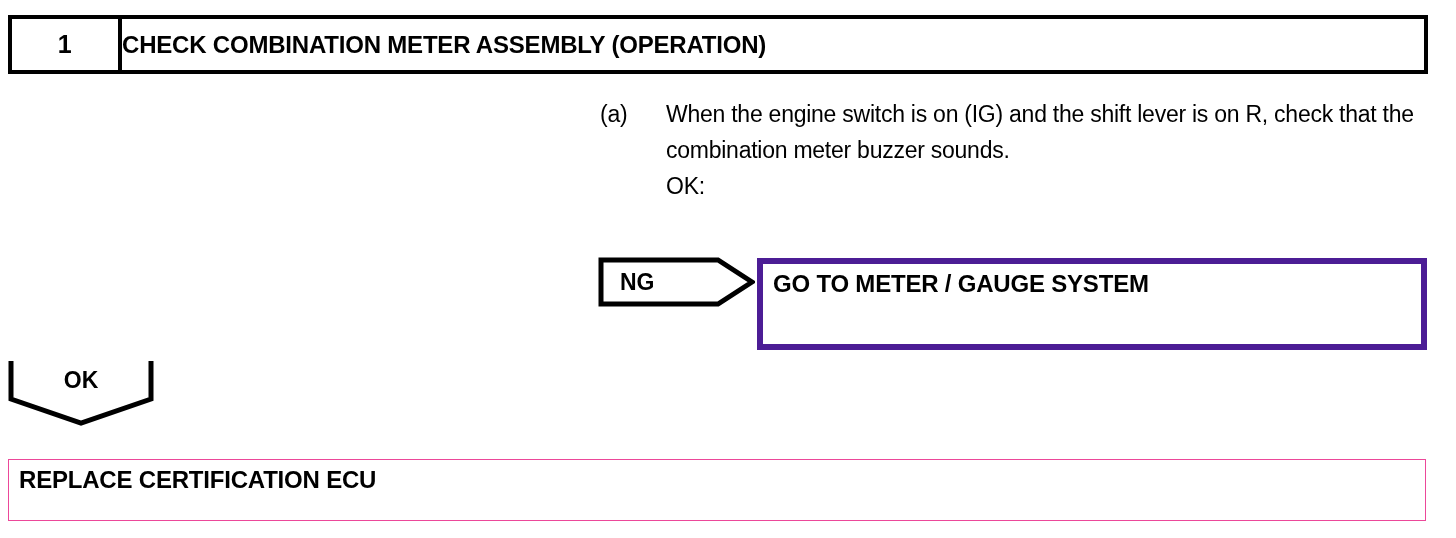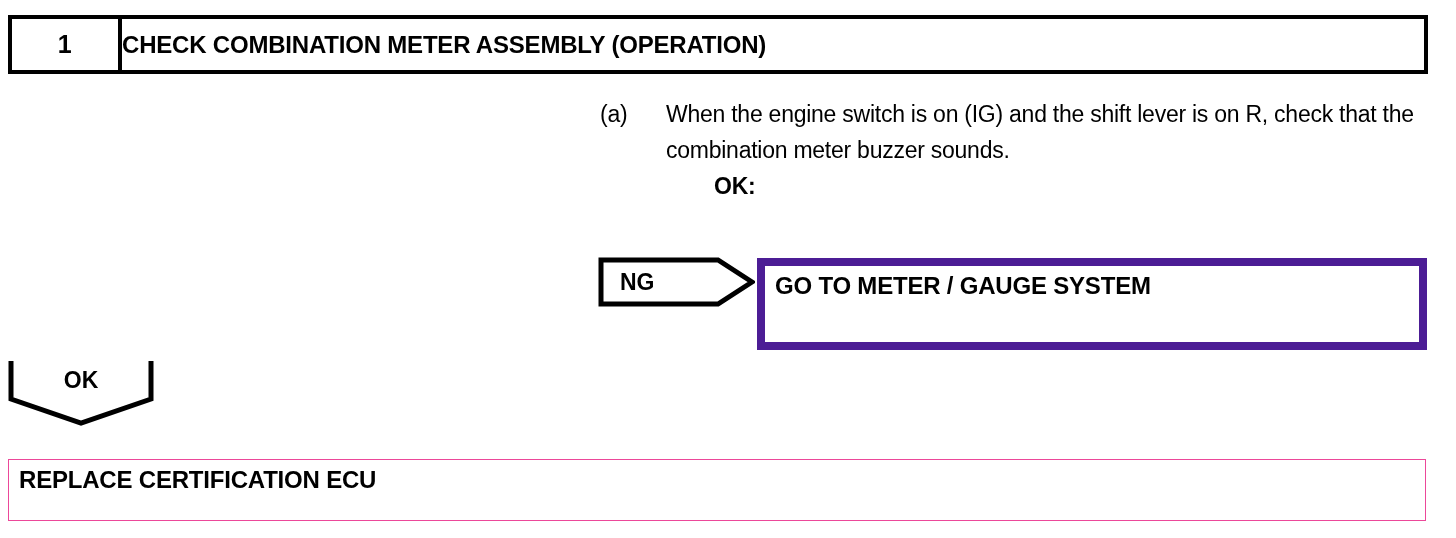--- a/index.html
+++ b/index.html
@@ -70,23 +70,22 @@
     flex: 1;
   }
   .proc-text {
     font-size: 23px;
     line-height: 36px;
     letter-spacing: -0.25px;
   }
   .proc-ok-label {
     font-size: 23px;
     line-height: 36px;
-    font-weight: bold;
-    letter-spacing: -0.2px;
-    margin-left: 48px;
+    font-weight: normal;
+    letter-spacing: -0.2px;
   }
   .proc-ok-value {
     font-size: 23px;
     line-height: 36px;
     font-weight: bold;
     letter-spacing: -0.3px;
     padding-left: 28px;
   }
 
   
@@ -114,21 +113,21 @@
     letter-spacing: 0px;
   }
 
   
   .goto-box {
     position: absolute;
     left: 757px;
     top: 258px;
     width: 670px;
     height: 92px;
-    border: 8px solid #4c1d95;
+    border: 6px solid #4c1d95;
     box-sizing: border-box;
   }
   .goto-box .goto-text {
     position: absolute;
     left: 10px;
     top: 6px;
     font-size: 24px;
     font-weight: bold;
     letter-spacing: -0.2px;
   }

